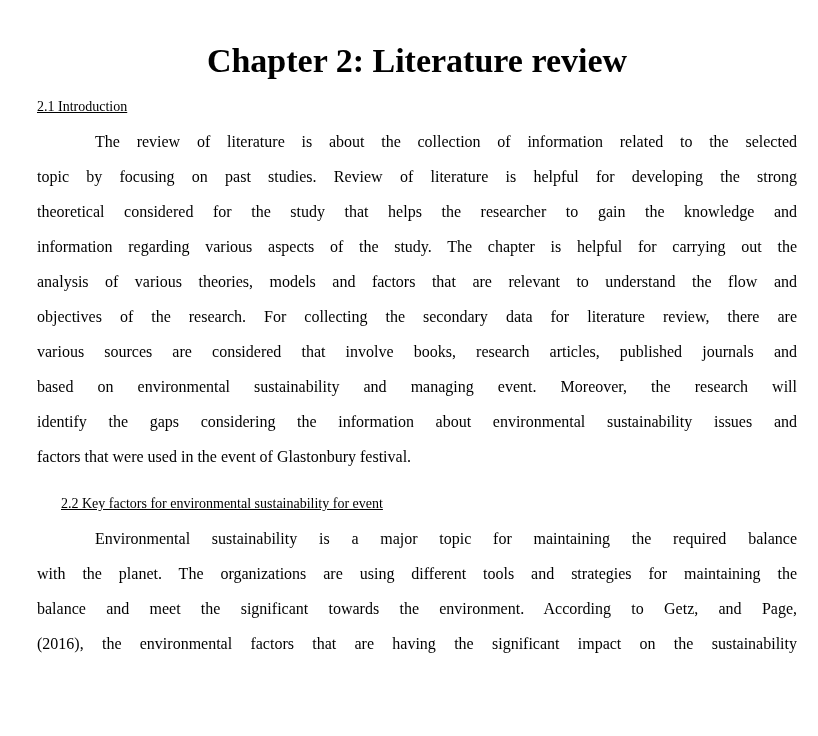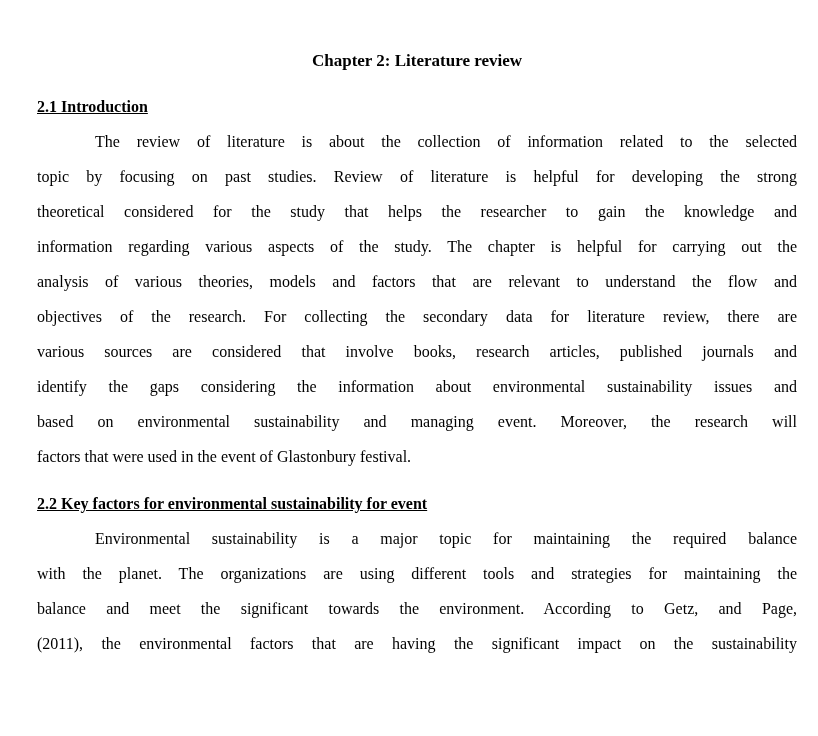--- a/index.html
+++ b/index.html
@@ -9,34 +9,34 @@
     background: #ffffff;
     overflow: hidden;
     font-family: "Liberation Serif", "DejaVu Serif", serif;
     color: #000000;
   }
   .page {
     width: 760px;
     padding: 0 21px 0 37px;
   }
   .doc-title {
-    font-size: 17px;
+    font-size: 34px;
     font-weight: bold;
     text-align: center;
     line-height: 30px;
     margin: 46px 0 0 0;
   }
   .heading {
-    font-size: 16px;
-    font-weight: bold;
+    font-size: 14px;
+    font-weight: normal;
     text-decoration: underline;
     line-height: 26px;
     margin: 18px 0 0 0;
   }
-  .section-2 .heading { margin-top: 17px; }
+  .section-2 .heading { margin-top: 17px; margin-left: 24px; }
   .para { margin: 4px 0 0 0; }
   .line {
     font-size: 16px;
     line-height: 35px;
     height: 35px;
     overflow: hidden;
     text-align: justify;
     text-align-last: left;
     text-justify: inter-word;
   }
@@ -53,29 +53,29 @@
   <section class="section-1">
     <h2 class="heading">2.1 Introduction</h2>
     <div class="para">
         <div class="line indent just">The review of literature is about the collection of information related to the selected</div>
         <div class="line just">topic by focusing on past studies. Review of literature is helpful for developing the strong</div>
         <div class="line just">theoretical considered for the study that helps the researcher to gain the knowledge and</div>
         <div class="line just">information regarding various aspects of the study. The chapter is helpful for carrying out the</div>
         <div class="line just">analysis of various theories, models and factors that are relevant to understand the flow and</div>
         <div class="line just">objectives of the research. For collecting the secondary data for literature review, there are</div>
         <div class="line just">various sources are considered that involve books, research articles, published journals and</div>
+        <div class="line just">based on environmental sustainability and managing event. Moreover, the research will</div>
         <div class="line just">identify the gaps considering the information about environmental sustainability issues and</div>
-        <div class="line just">based on environmental sustainability and managing event. Moreover, the research will</div>
         <div class="line">factors that were used in the event of Glastonbury festival.</div>
       </div>
   </section>
 
   <section class="section-2">
     <h2 class="heading">2.2 Key factors for environmental sustainability for event</h2>
     <div class="para">
         <div class="line indent just">Environmental sustainability is a major topic for maintaining the required balance</div>
         <div class="line just">with the planet. The organizations are using different tools and strategies for maintaining the</div>
         <div class="line just">balance and meet the significant towards the environment. According to Getz, and Page,</div>
-        <div class="line just">(2011), the environmental factors that are having the significant impact on the sustainability</div>
+        <div class="line just">(2016), the environmental factors that are having the significant impact on the sustainability</div>
       </div>
   </section>
 
 </div>
 
 </body></html>

